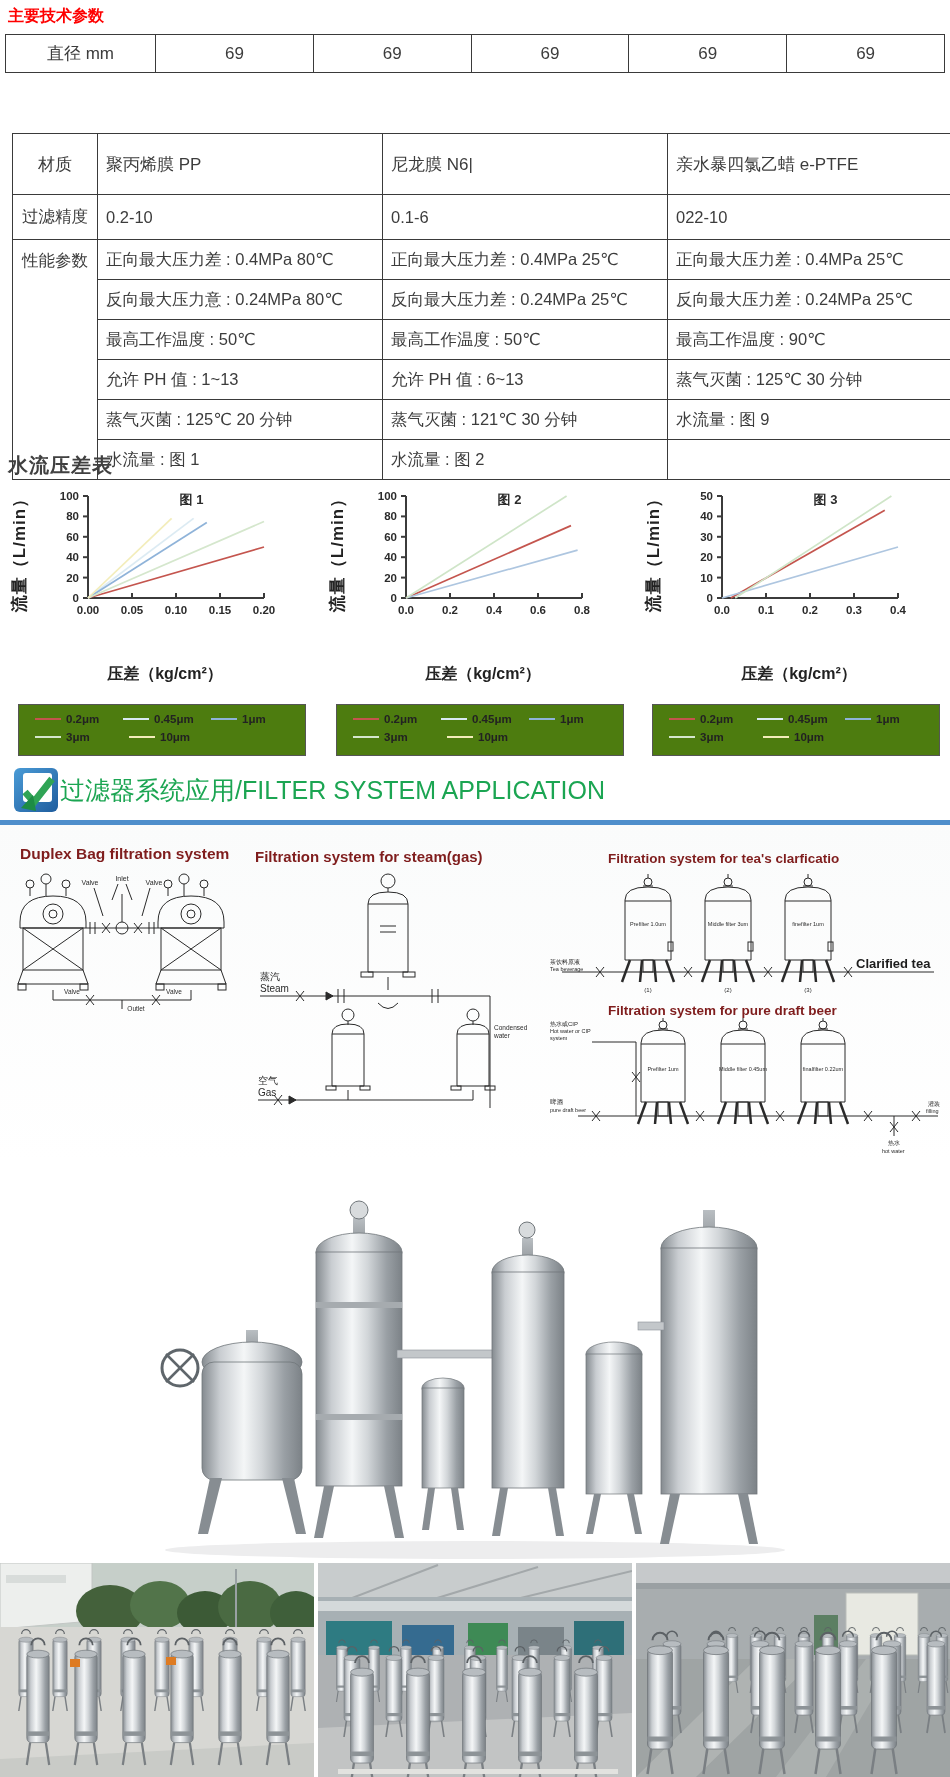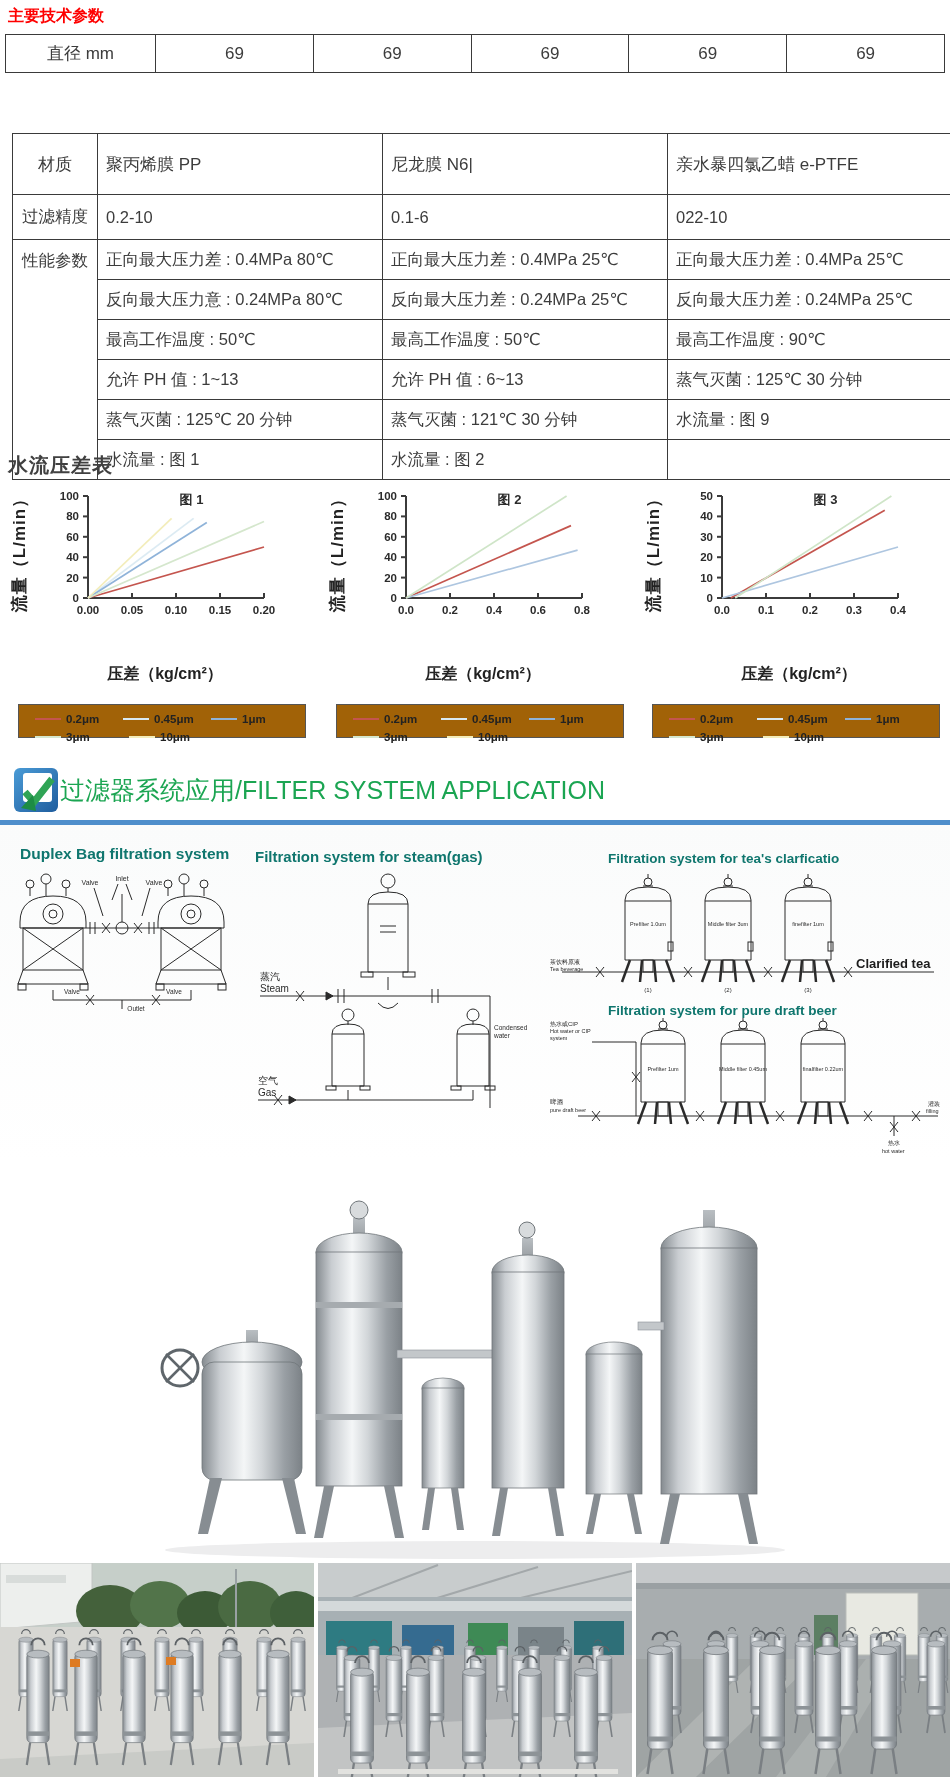--- a/index.html
+++ b/index.html
@@ -25,31 +25,31 @@
   .chart-wrap{position:absolute;top:486px;width:312px;height:268px;}
   #cw0{left:6px;} #cw1{left:324px;} #cw2{left:640px;}
   .ylabel{position:absolute;left:2px;top:138px;transform-origin:0 0;transform:rotate(-90deg);
           width:146px;text-align:center;font-size:17px;font-weight:bold;color:#222;letter-spacing:1px;}
   .chart-svg{position:absolute;left:24px;top:0;}
   .chart-svg text{font-weight:bold;fill:#2b2b2b;}
   .ctick{font-size:11.5px;}
   .ctitle{font-size:13px;font-weight:bold;}
   .xlabel{position:absolute;left:64px;top:178px;width:190px;text-align:center;
           font-size:16px;font-weight:bold;color:#222;}
-  .legend-box{position:absolute;left:12px;top:218px;width:288px;height:34px;border:1px solid #555;
-              box-sizing:border-box;padding:5px 6px 2px 16px;background:#a16207;}
+  .legend-box{position:absolute;left:12px;top:218px;width:288px;height:52px;border:1px solid #555;
+              box-sizing:border-box;padding:5px 6px 2px 16px;background:#4d7c0f;}
   .lg-row{display:flex;height:18px;align-items:center;}
   .lg-item{display:flex;align-items:center;width:94px;font-size:11.5px;color:#222;font-weight:bold;}
   .lg-line{display:inline-block;width:26px;height:2px;margin-right:5px;flex:none;}
   
   #app-logo{left:12px;top:766px;}
   #app-title{left:60px;top:774px;font-size:25px;color:#1ba552;font-weight:500;}
   .blue-band{left:0;top:820px;width:950px;height:5px;background:#4e8ecb;}
   .diagram-area{left:0;top:825px;width:950px;height:336px;background:linear-gradient(180deg,#fafbfb,#ffffff);}
-  .dg-title{position:absolute;font-weight:bold;color:#0f766e;}
+  .dg-title{position:absolute;font-weight:bold;color:#7f1d1d;}
   #duplex-title{left:20px;top:845px;font-size:15.5px;}
   #steam-title{left:255px;top:848px;font-size:15px;}
   #tea-title{left:608px;top:851px;font-size:13.5px;}
   #beer-title{left:608px;top:1003px;font-size:13.5px;}
   .dg-svg{position:absolute;}
   #duplex-svg{left:6px;top:870px;}
   #steam-svg{left:238px;top:868px;}
   #tea-svg{left:548px;top:868px;}
   #beer-svg{left:548px;top:1016px;}
   #product-svg{left:142px;top:1162px;}

